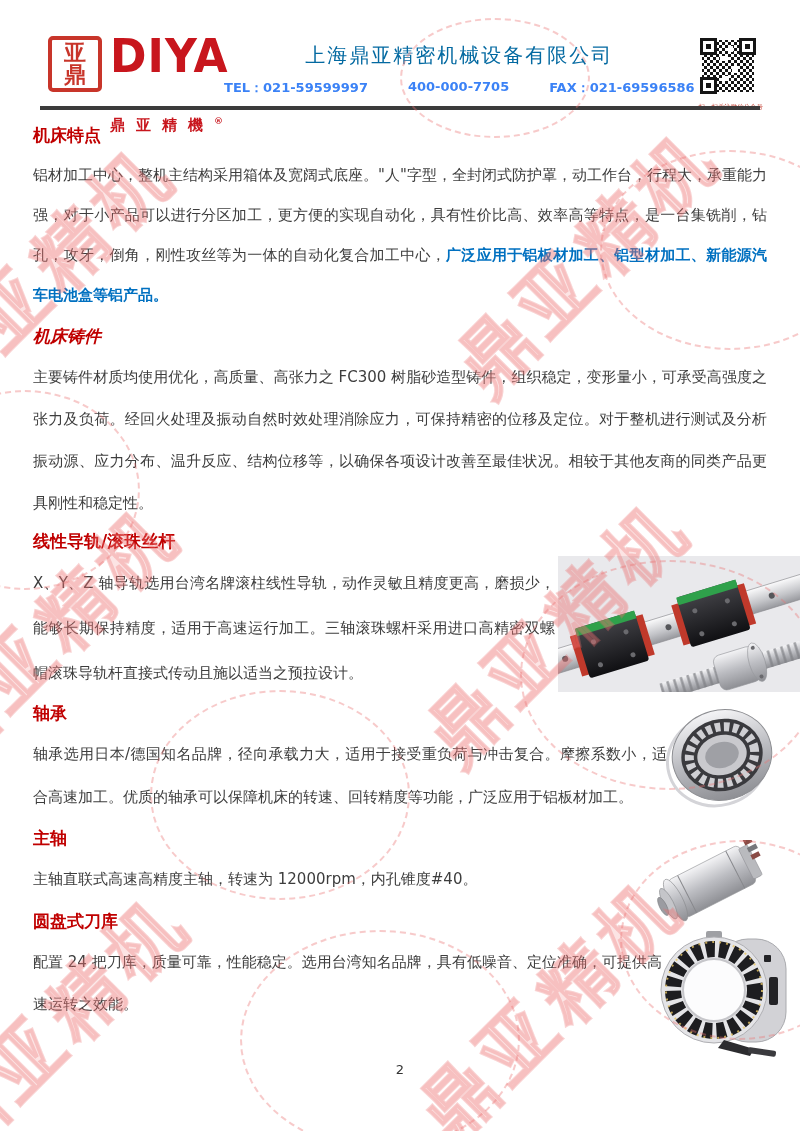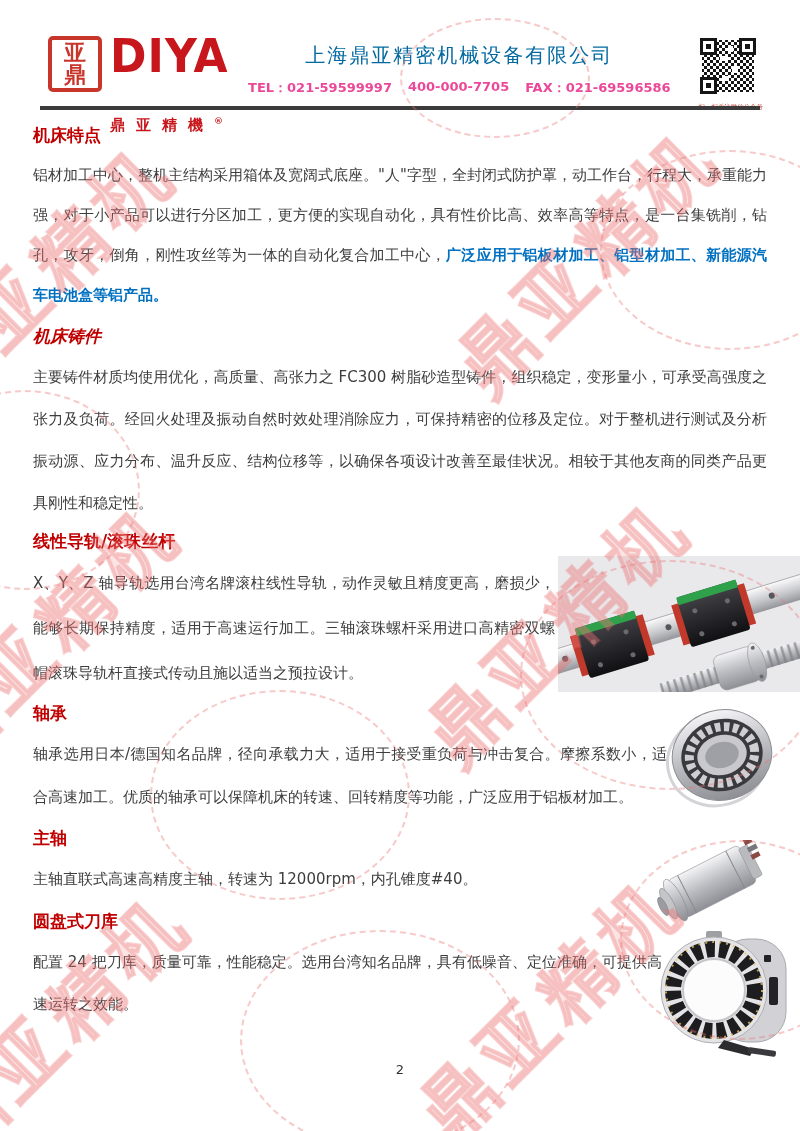--- a/index.html
+++ b/index.html
@@ -36,21 +36,21 @@
     font-size:44px; line-height:0.9; font-weight:bold; color:#c8161d;
     letter-spacing:1px; transform:scaleY(1.05);
   }
   .brand-sub { font-size:15px; font-weight:bold; color:#c8161d; letter-spacing:11px; margin-top:4px; white-space:nowrap; }
   .brand-sub sup { font-size:9px; letter-spacing:0; }
   .company-block { flex:1; text-align:center; padding-top:6px; min-width:0; }
   .company-name {
     font-family:"DejaVu Serif","Liberation Serif",serif;
     font-size:20px; color:#0369a1; letter-spacing:2px;
   }
-  .contact-line { margin-top:10px; font-size:13px; font-weight:bold; color:#ec4899; display:flex; justify-content:center; gap:16px; white-space:nowrap; }
+  .contact-line { margin-top:10px; font-size:13px; font-weight:bold; color:#3b82f6; display:flex; justify-content:center; gap:40px; white-space:nowrap; }
   .qr-block { width:64px; text-align:center; margin-left:6px; }
   .qr-caption { font-size:7px; color:#c0392b; margin-top:2px; white-space:nowrap; transform:scale(0.92); }
   .rule { position:relative; z-index:2; margin:2px 40px 0 40px; height:2px; border-top:2px solid #3b3b3b; border-bottom:2px solid #3b3b3b; }
   
   .content { position:relative; z-index:2; padding:0 33px; }
   h2.sec { font-size:17px; font-weight:bold; color:#c00000; line-height:23px; }
   p.body { font-size:15px; text-align:justify; color:#3d3d3d; }
   .blue { color:#0070c0; font-weight:bold; }
   #h0 { margin-top:14px; }  #p0 { margin-top:8px; line-height:40px; }
   #h1 { margin-top:10px;font-style:italic; }  #p1 { margin-top:8px; line-height:42px; }

